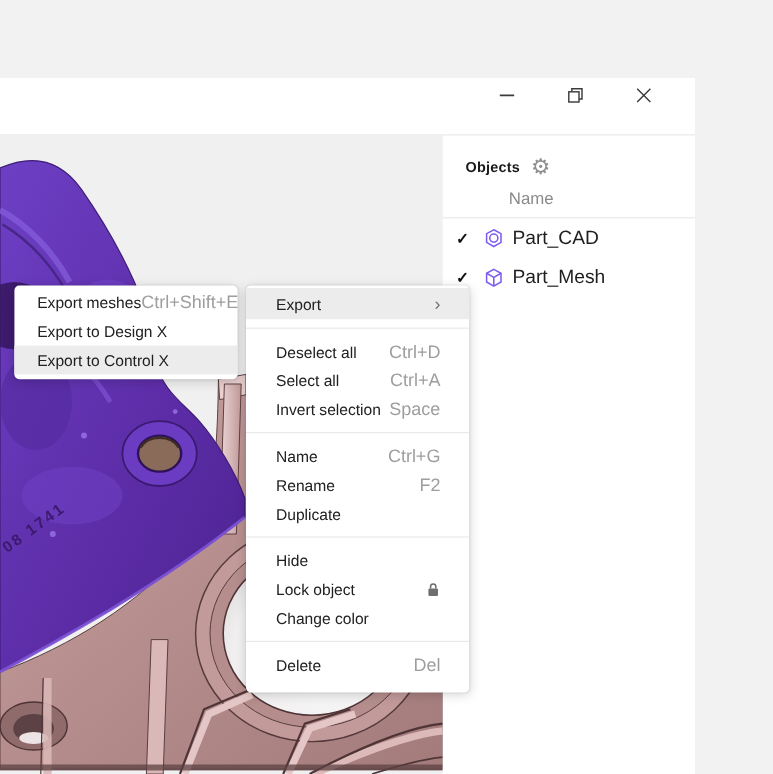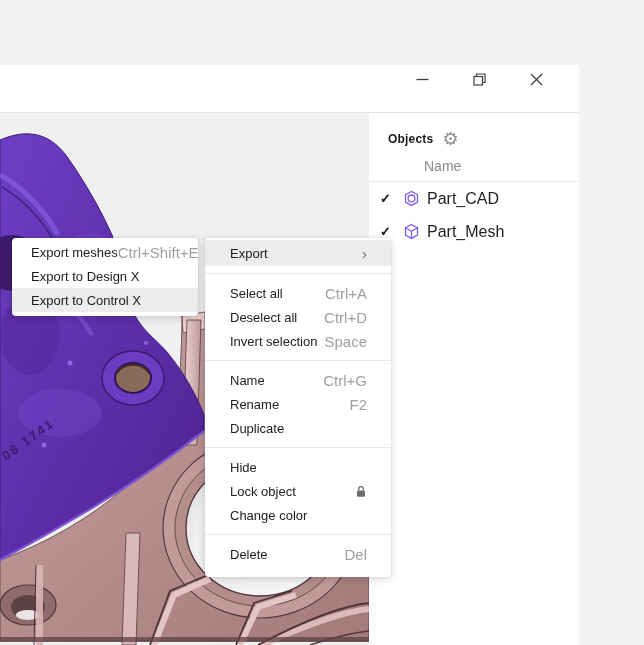--- a/index.html
+++ b/index.html
@@ -190,26 +190,26 @@
     </div>
   </div>
 
   <div class="menu main-menu">
     <div class="mi hl first">
       <span>Export</span>
       <span class="chev">›</span>
     </div>
     <div class="sep"></div>
     <div class="mi">
+      <span>Deselect all</span>
+      <span class="sc">Ctrl+D</span>
+    </div>
+    <div class="mi">
       <span>Select all</span>
       <span class="sc">Ctrl+A</span>
-    </div>
-    <div class="mi">
-      <span>Deselect all</span>
-      <span class="sc">Ctrl+D</span>
     </div>
     <div class="mi">
       <span>Invert selection</span>
       <span class="sc">Space</span>
     </div>
     <div class="sep"></div>
     <div class="mi">
       <span>Name</span>
       <span class="sc">Ctrl+G</span>
     </div>

